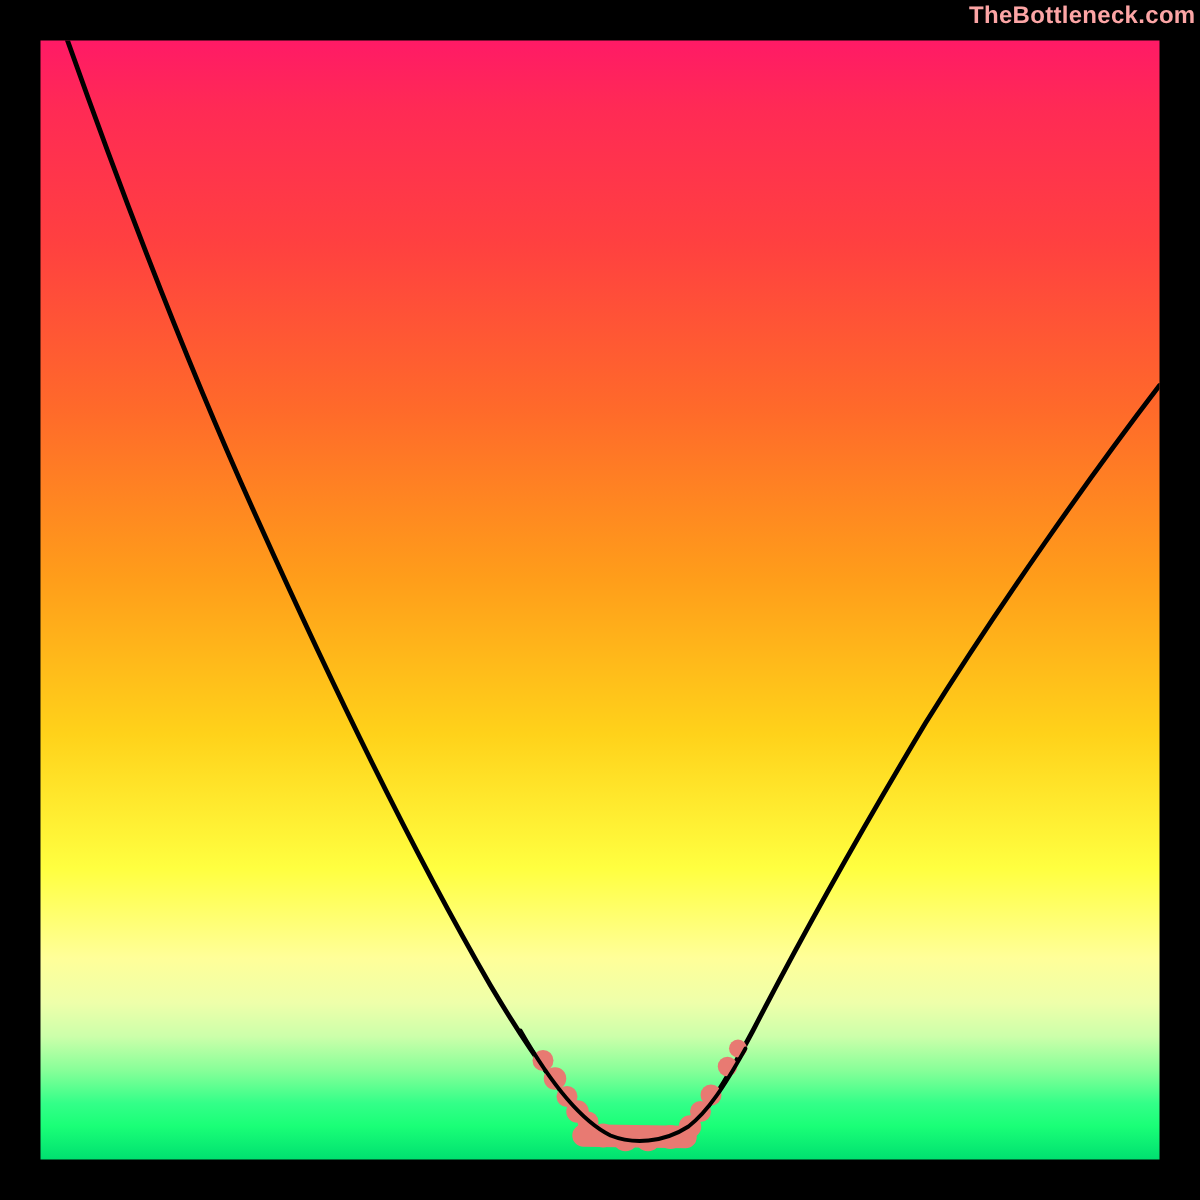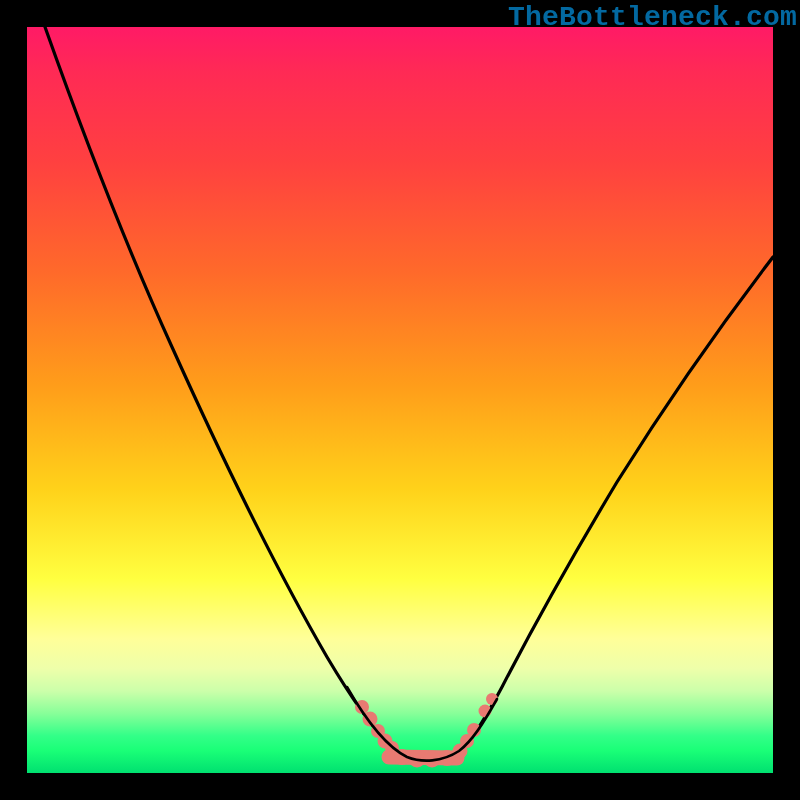--- a/index.html
+++ b/index.html
@@ -48,26 +48,25 @@
       #88ff99 92%,
       #33ff88 95%,
       #1aff77 97%,
       #00e070 100%
     );
   }
   .watermark {
     position: absolute;
     right: 3px;
     top: 2px;
-    color: #0369a1;
-    font-size: 28px;
+    color: #fca5a5;
+    font-size: 16px;
     font-weight: 600;
     letter-spacing: 0.2px;
     user-select: none;
-    font-family: Liberation Mono, monospace;
   }
   svg.curves {
     position: absolute;
     left: 0;
     top: 0;
     width: 100%;
     height: 100%;
   }
 </style>
 </head>

